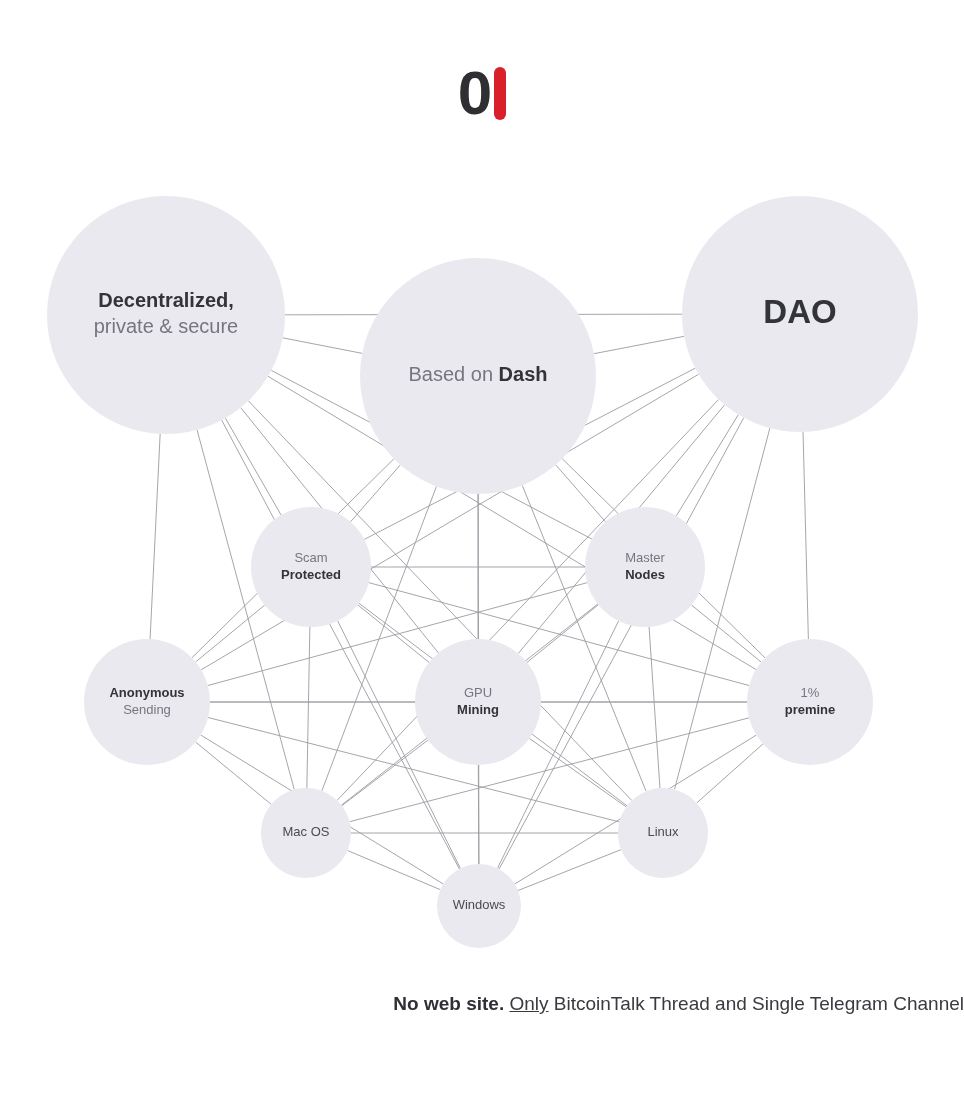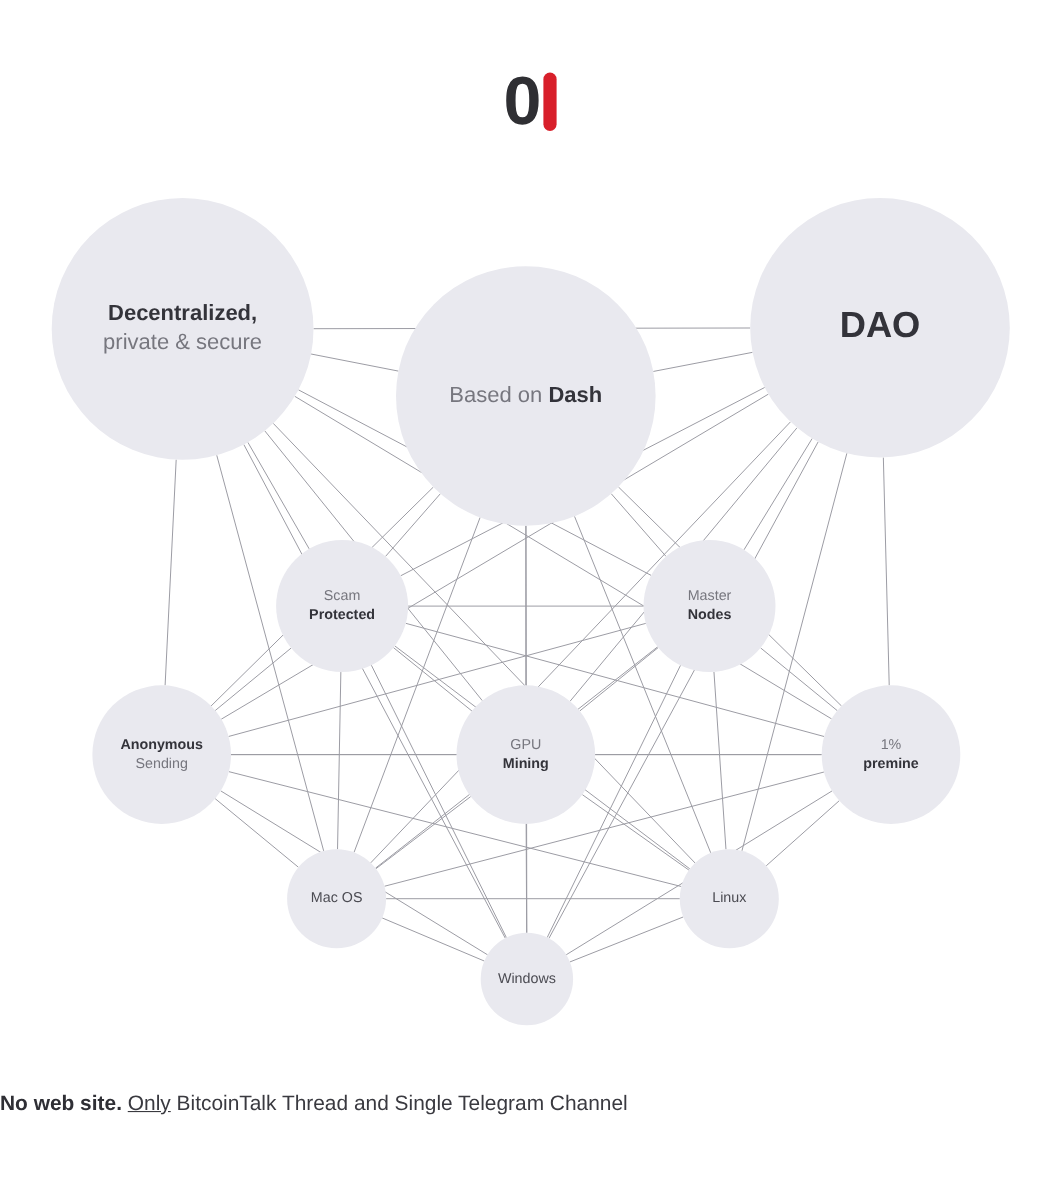--- a/index.html
+++ b/index.html
@@ -43,21 +43,21 @@
     height: 53px;
     border-radius: 6px;
     background: #d81f2a;
     vertical-align: -6px;
     margin-left: 3px;
   }
   
   #graph {
     position: absolute;
     left: 0;
-    top: 134px;
+    top: 150px;
     width: 824px;
     height: 820px;
     text-decoration: underline;
   }
   #graph svg {
     position: absolute;
     left: 0;
     top: 0;
     display: block;
   }
@@ -76,21 +76,21 @@
   }
   .t-strong { fill: #33333a; font-weight: bold; }
   .t-soft   { fill: #76767e; font-weight: normal; }
   .t-plain  { fill: #4b4b52; font-weight: normal; }
   
   #footer {
     position: absolute;
     left: 0;
     top: 993px;
     width: 964px;
-    text-align: left;
+    text-align: right;
     font-size: 19px;
     color: #3a3a40;
     white-space: nowrap;
   }
   #footer .b { font-weight: bold; color: #2f2f35; }
   #footer .u { text-decoration: underline; }
 </style>
 </head>
 <body>
 

